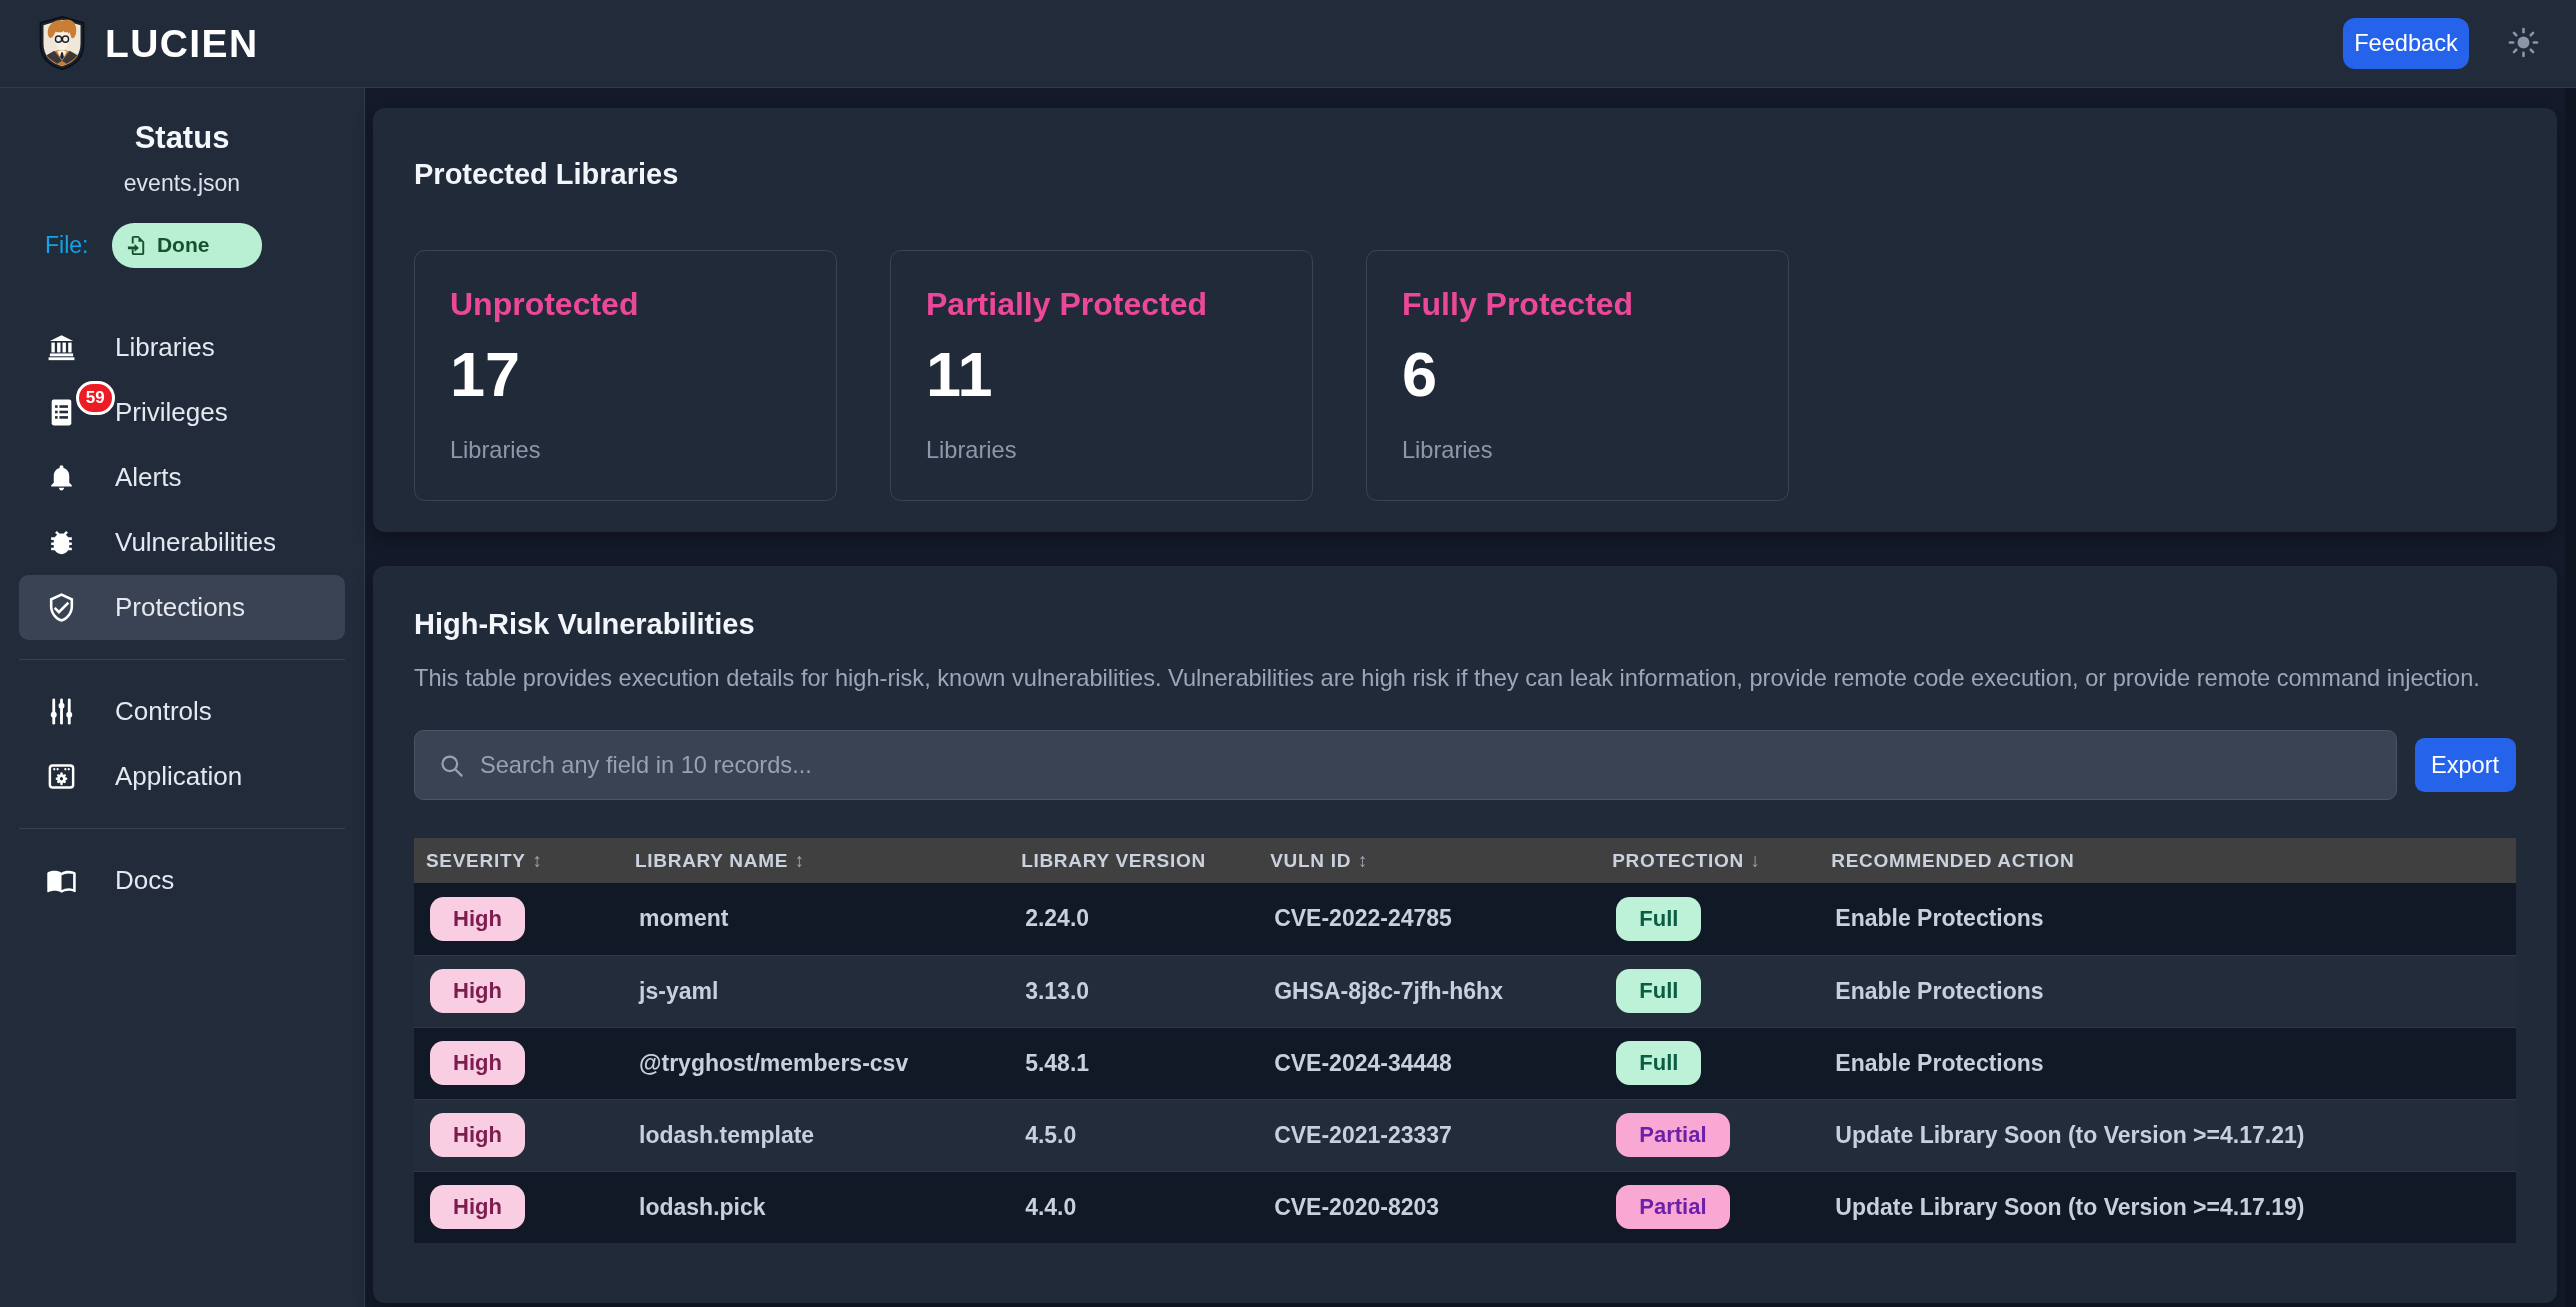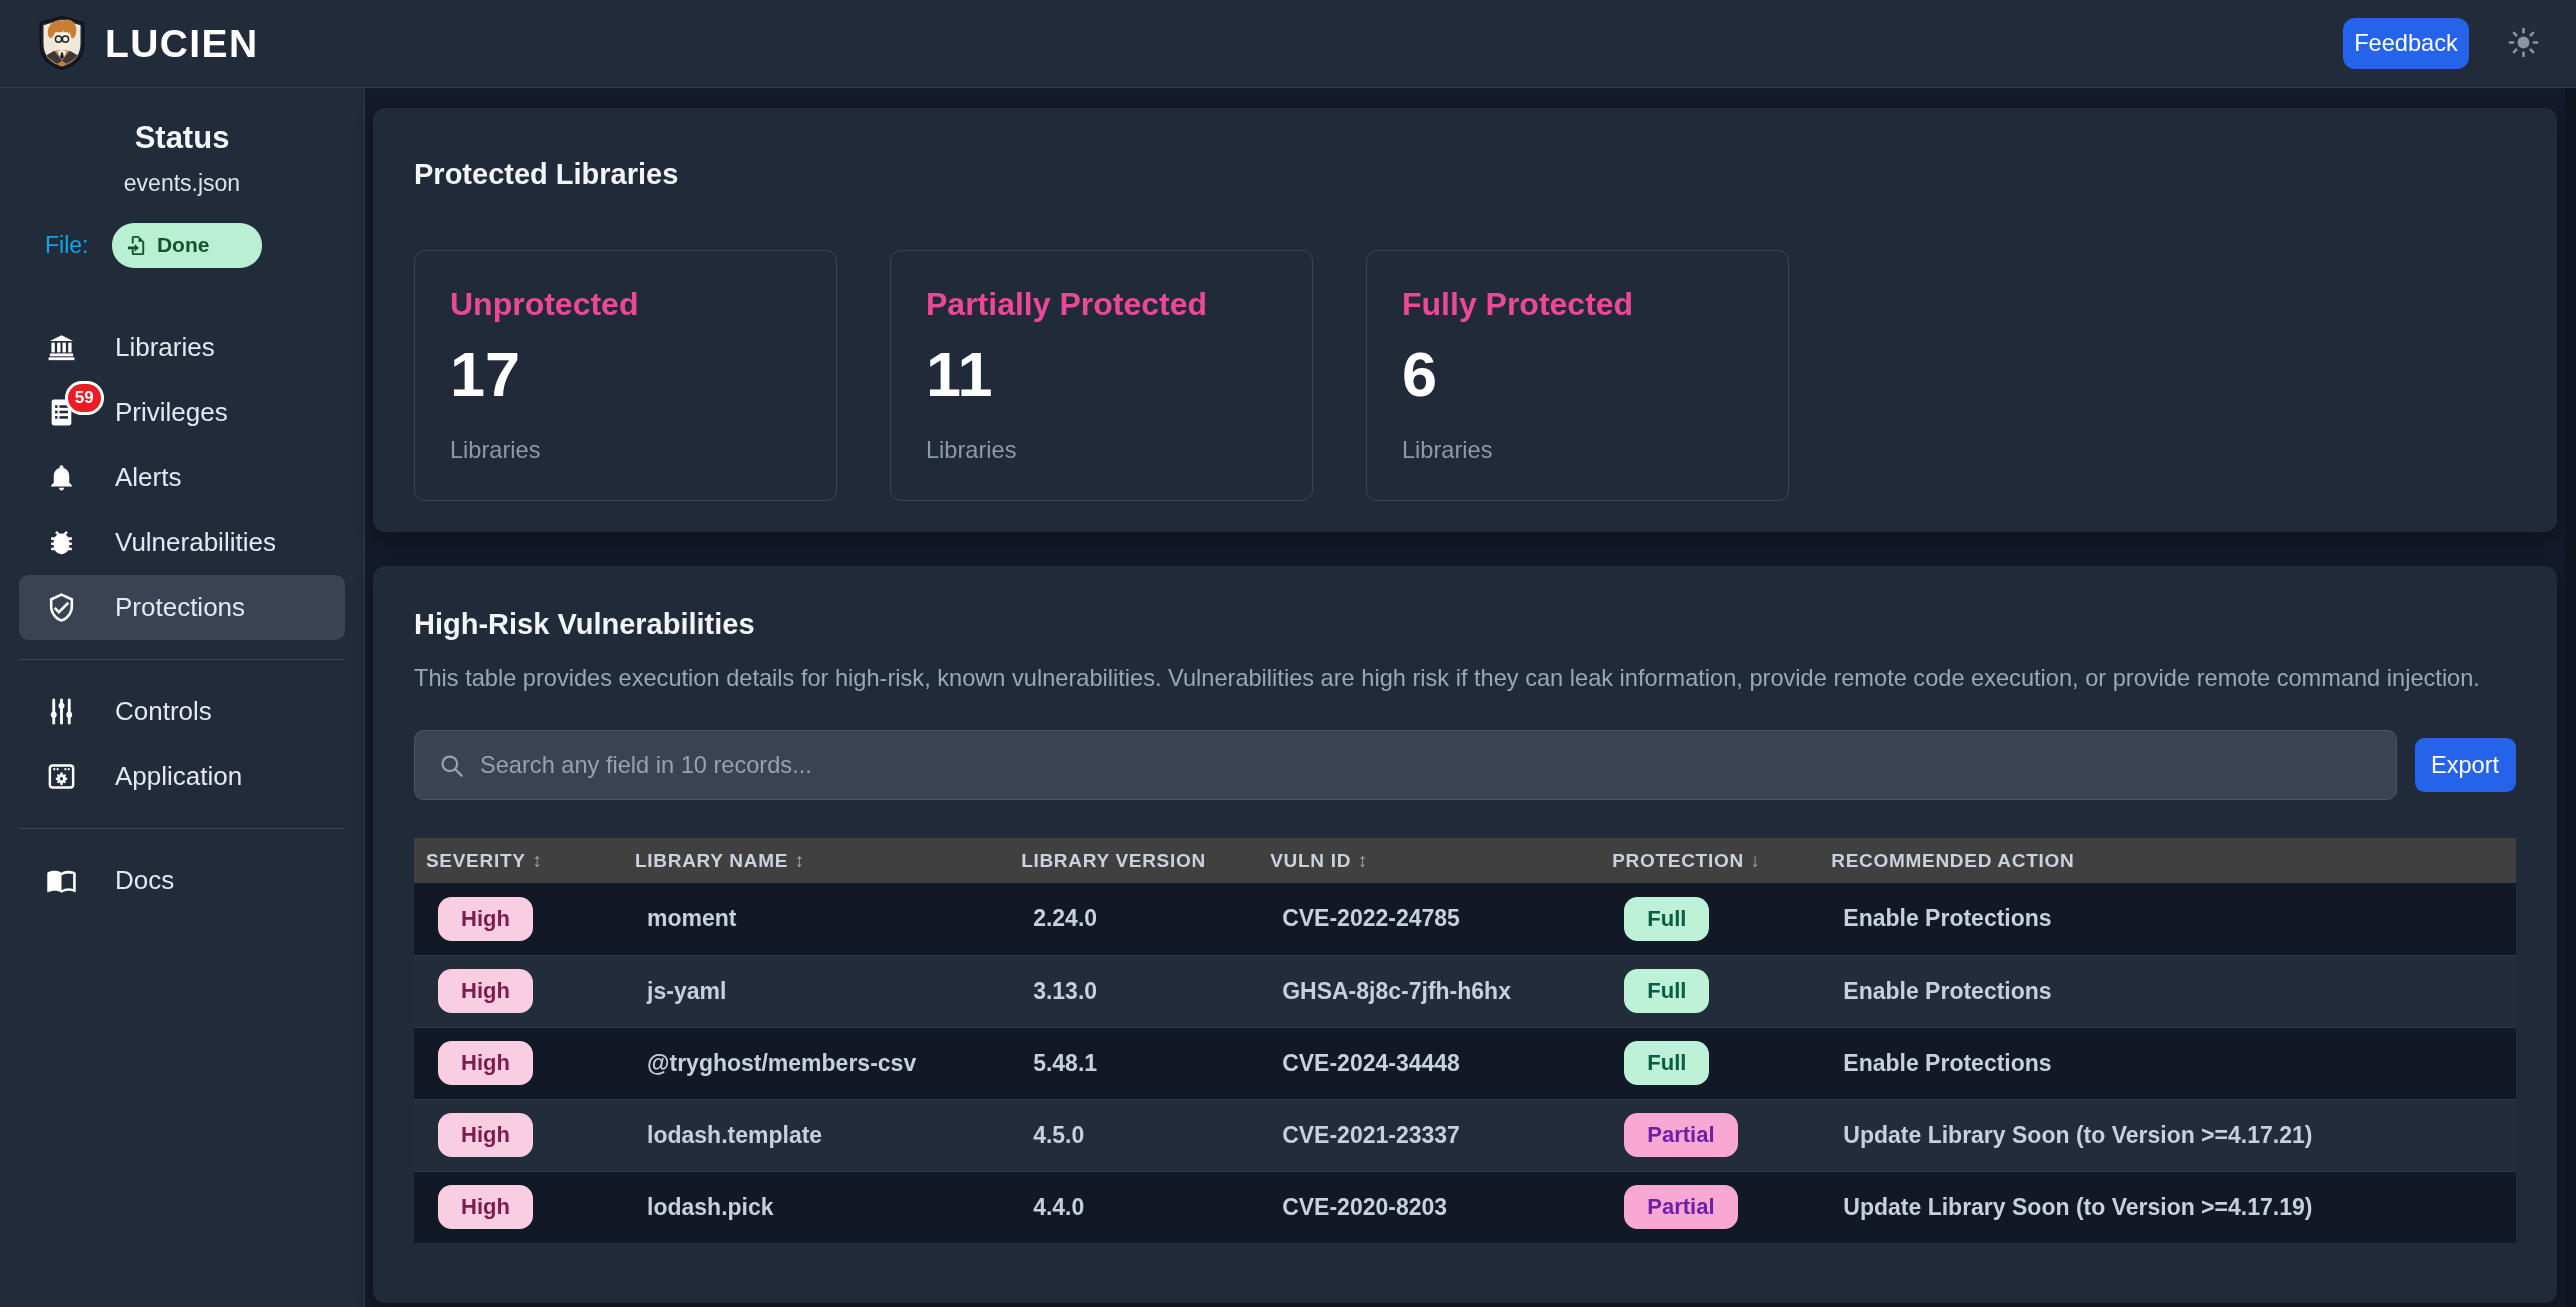--- a/index.html
+++ b/index.html
@@ -29,21 +29,21 @@
   .done-badge { width:150px; height:45px; background:#B9F0D3; border-radius:22px;
     display:flex; align-items:center; gap:8px; padding-left:13.5px; }
   .done-badge span { color:#14532D; font-size:21px; font-weight:700; }
   .nav { margin-top:47px; }
   .nav-item { height:65px; margin:0 19px; border-radius:9.5px; display:flex; align-items:center;
     gap:38px; padding-left:26px; cursor:pointer; position:relative; }
   .nav-item.active { background:#3A4354; }
   .nav-item .ico { width:32px; height:32px; display:flex; align-items:center; justify-content:center; position:relative; }
   .nav-item .lbl { font-size:26px; color:#E4E9F1; }
   .nav-divider { height:1.4px; background:#39424F; margin:19px 19px; }
-  .nav-badge { position:absolute; top:-15px; left:20px; background:#ED1C24; color:#fff;
+  .nav-badge { position:absolute; top:-15px; left:31px; background:#ED1C24; color:#fff;
     border:3.4px solid #fff; border-radius:19px; min-width:38px; height:34px; padding:0 6.8px;
     display:flex; align-items:center; justify-content:center; font-size:17px; font-weight:700; }
 
   
   .main { flex:1; background:#141A29; padding:20px 9.5px 0 8px; position:relative; }
   .scroll-strip { position:absolute; top:0; right:0; width:10.8px; height:100%; background:#0E1420; }
   .panel { background:#212A38; border-radius:12px; box-shadow:0 6.8px 17.6px rgba(0,0,0,.30);
     margin-right:10px; }
   .panel-1 { padding:50px 41px 31px 41px; margin-bottom:34px; }
   .panel-title { font-size:29px; font-weight:700; color:#F2F6FA; }
@@ -65,21 +65,21 @@
 
   table.vuln { width:100%; margin-top:38px; border-collapse:collapse; table-layout:fixed; }
   col.c1{width:209px} col.c2{width:386px} col.c3{width:249px} col.c4{width:342px} col.c5{width:219px} col.c6{width:696px}
   thead th { background:#404040; height:45px; text-align:left; font-size:19px; letter-spacing:0.7px;
     color:#C9D2DE; font-weight:700; padding-left:12px; text-transform:uppercase; white-space:nowrap; }
   thead th .sort { color:#9AA5B5; font-size:19px; margin-left:6.8px; font-weight:400; }
   tbody tr { height:72px; }
   tbody tr:nth-child(odd)  { background:#111826; }
   tbody tr:nth-child(even) { background:#232C3A; }
   tbody tr + tr td { border-top:1.4px solid #2F3949; }
-  tbody td { padding-left:24px; font-size:23px; font-weight:600; color:#C7D0DC; white-space:nowrap; overflow:hidden; }
+  tbody td { padding-left:16px; font-size:23px; font-weight:600; color:#C7D0DC; white-space:nowrap; overflow:hidden; }
   .pill { display:inline-block; padding:8.8px 23px; border-radius:13.5px; font-size:22px; font-weight:600; }
   .pill-high     { background:#F9CEE2; color:#7C1C4F; }
   .pill-critical { background:#FBD7CC; color:#7E1D1D; }
   .pill-full     { background:#BDF2D8; color:#0A5C43; }
   .pill-partial  { background:#f9a8d4; color:#6C21A8; }
 </style>
 </head>
 <body>
 
 <div class="app">

